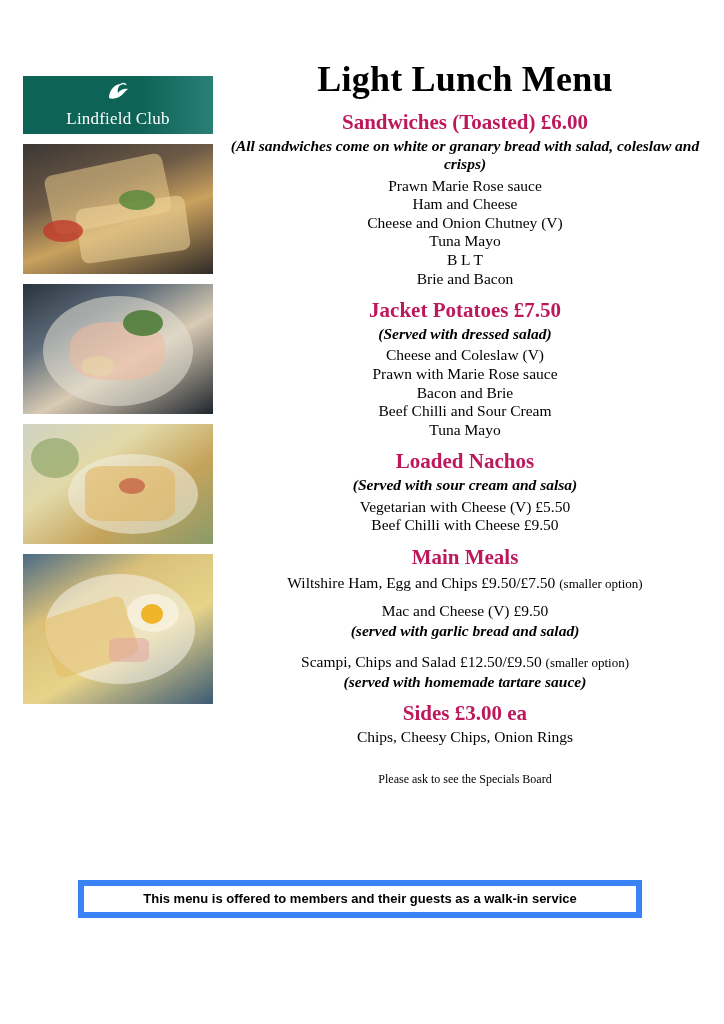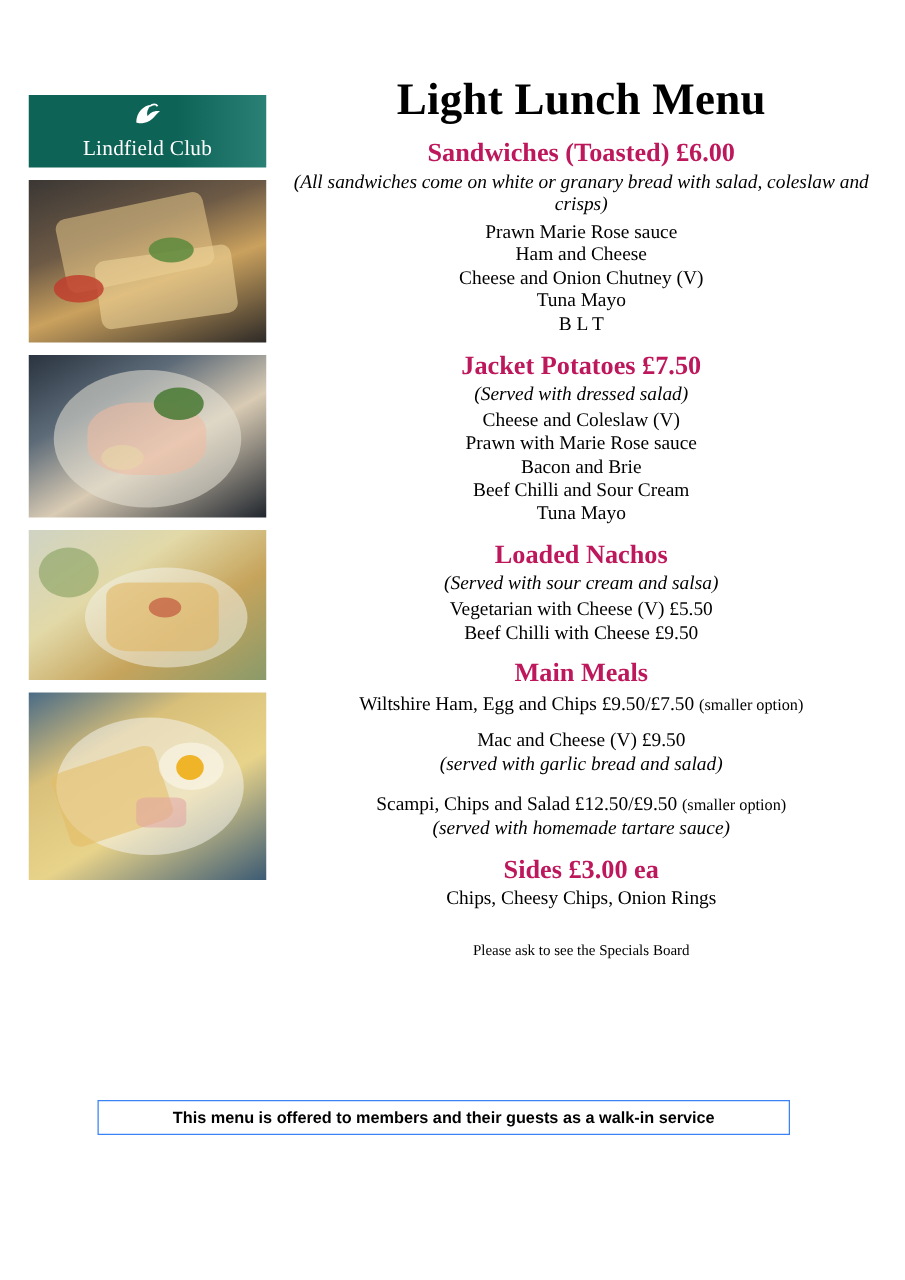--- a/index.html
+++ b/index.html
@@ -100,20 +100,21 @@
     font-size: 21px;
     margin: 6px 0 2px 0;
   }
   .section-head.tight { margin-top: 10px; }
 
   .note {
     font-style: italic;
     font-size: 15.5px;
     line-height: 1.18;
     margin: 1px 0 3px 0;
+    font-weight: bold;
   }
 
   .item {
     font-size: 15.5px;
     line-height: 1.2;
   }
 
   .item .small {
     font-size: 13px;
   }
@@ -130,21 +131,21 @@
     font-weight: normal;
     margin-top: 25px;
   }
 
   
   .footer-box {
     position: absolute;
     left: 78px;
     top: 880px;
     width: 552px;
-    border: 1px solid #3b82f6;
+    border: 6px solid #3b82f6;
     text-align: center;
     padding: 5px 0 6px 0;
     font-family: "Liberation Sans", sans-serif;
     font-size: 13px;
     font-weight: bold;
   }
 </style>
 </head>
 <body>
 
@@ -197,20 +198,21 @@
 
     <div class="main-title">Light Lunch Menu</div>
 
     <div class="section-head">Sandwiches (Toasted)  £6.00</div>
     <div class="note">(All sandwiches come on white or granary bread with salad, coleslaw and crisps)</div>
     <div class="item">Prawn Marie Rose sauce</div>
     <div class="item">Ham and Cheese</div>
     <div class="item">Cheese and Onion Chutney (V)</div>
     <div class="item">Tuna Mayo</div>
     <div class="item">B L T</div>
+    <div class="item">Brie and Bacon</div>
 
     <div class="section-head tight">Jacket Potatoes  £7.50</div>
     <div class="note">(Served with dressed salad)</div>
     <div class="item">Cheese and Coleslaw (V)</div>
     <div class="item">Prawn with Marie Rose sauce</div>
     <div class="item">Bacon and Brie</div>
     <div class="item">Beef Chilli and Sour Cream</div>
     <div class="item">Tuna Mayo</div>
 
     <div class="section-head tight">Loaded Nachos</div>

